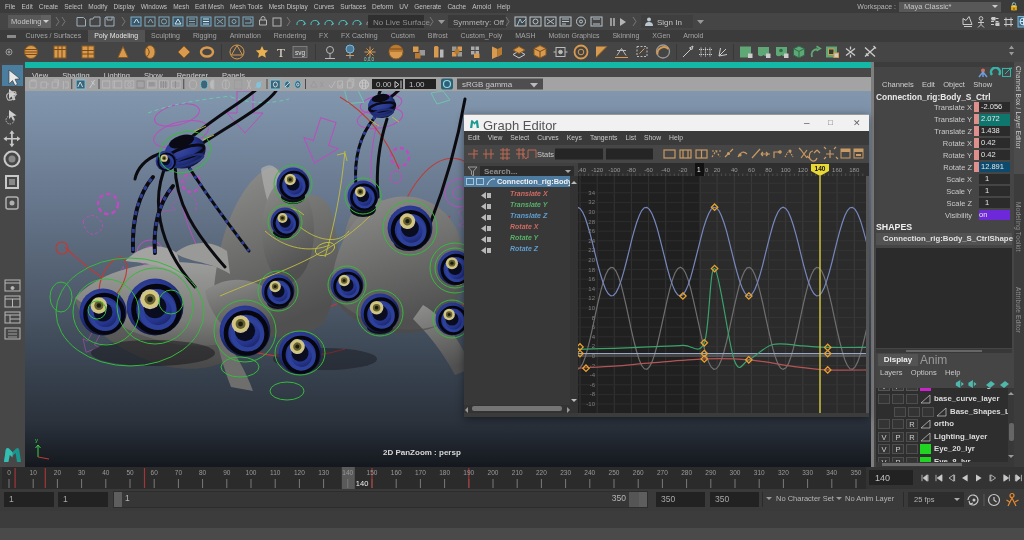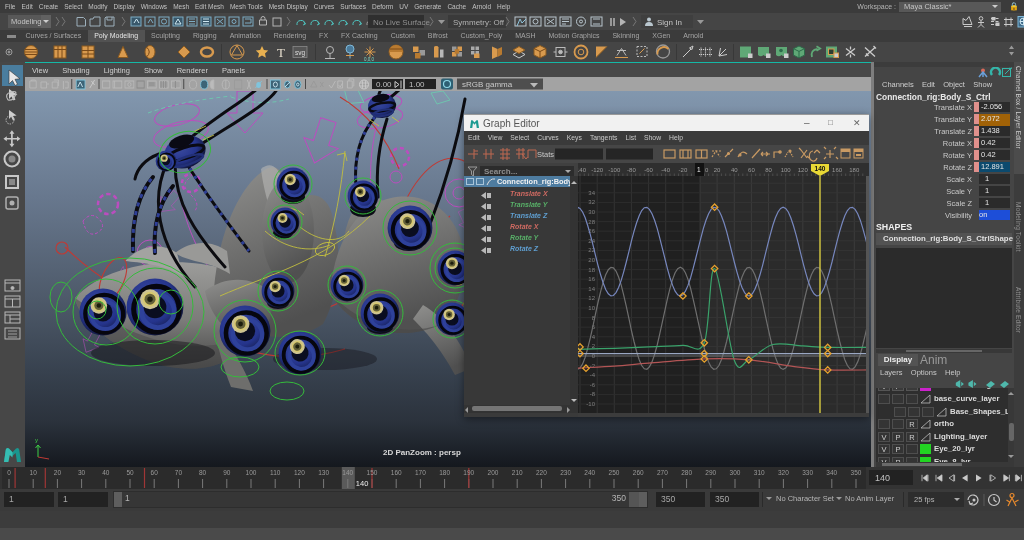--- a/index.html
+++ b/index.html
@@ -22,21 +22,21 @@
 
 #shelftabs { left:0; top:30px; width:1024px; height:12px; background:#3b3b3b; white-space:nowrap; font-size:7px; line-height:12px;}
 #shelftabs .tab { display:inline-block; height:12px; line-height:12px; font-size:7px;
   color:#a5a5a5; padding:0 6.5px; }
 #shelftabs .tab.active { background:#525252; color:#e5e5e5; }
 
 #shelficons { left:0; top:42px; width:1024px; height:20px; background:#454545; }
 
 #toolbox { left:0; top:62px; width:25px; height:405px; background:#474747; }
 #vpmenubar { left:25px; top:62px; width:846px; height:15px; background:#484848; color:#d0d0d0;
-  font-size:7.5px; line-height:15px; border-top:1px solid #14b8a6;}
+  font-size:7.5px; line-height:15px; border-top:6px solid #14b8a6;}
 #vpmenubar span { margin:0 7px; }
 #vptoolbar { left:25px; top:77px; width:846px; height:14px; background:#a3a3a3; }
 #vpcanvas { left:25px; top:91px; width:846px; height:376px; }
 #splitter { left:871px; top:62px; width:3px; height:405px; background:#7e7e7e; }
 #rightpanel { left:874px; top:62px; width:140px; height:405px; background:#454545; }
 #righttabs { left:1014px; top:62px; width:10px; height:405px; background:#3c3c3c; }
 .vtext { position:absolute; left:1px; writing-mode:vertical-rl; font-size:6.5px; color:#b0b0b0;
   letter-spacing:0.2px;}
 
 #timeslider { left:0; top:467px; width:1024px; height:22px; background:#333333; }
@@ -679,41 +679,41 @@
         </g>
  </svg>
  <div class="abs txt" style="left:8px;top:18px;font-size:7.5px;color:#cfcfcf;">Channels&nbsp;&nbsp;&nbsp;&nbsp;Edit&nbsp;&nbsp;&nbsp;&nbsp;Object&nbsp;&nbsp;&nbsp;&nbsp;Show</div>
  <div class="abs" style="left:2px;top:30px;font-size:8.4px;font-weight:bold;color:#e8e8e8;white-space:nowrap;">Connection_rig:Body_S_Ctrl</div>
  <div id="chanrows" class="abs" style="left:0;top:40px;width:140px;height:120px;">
 <div style="position:absolute;left:0;top:0px;width:98px;height:12px;font-size:7.5px;color:#c9c9c9;text-align:right;line-height:12px;white-space:nowrap;">Translate X</div>
 <div style="position:absolute;left:100px;top:0px;width:5px;height:10px;background:#e0908c;"></div>
 <div style="position:absolute;left:105px;top:0px;width:31px;height:10px;background:#2b2b2b;font-size:7.5px;color:#e5e5e5;line-height:10px;padding-left:2px;">-2.056</div>
 <div style="position:absolute;left:0;top:12px;width:98px;height:12px;font-size:7.5px;color:#c9c9c9;text-align:right;line-height:12px;white-space:nowrap;">Translate Y</div>
 <div style="position:absolute;left:100px;top:12px;width:5px;height:10px;background:#e0908c;"></div>
-<div style="position:absolute;left:105px;top:12px;width:31px;height:14px;background:#a16207;font-size:7.5px;color:#e5e5e5;line-height:10px;padding-left:2px;">2.072</div>
+<div style="position:absolute;left:105px;top:12px;width:31px;height:14px;background:#0f766e;font-size:7.5px;color:#e5e5e5;line-height:10px;padding-left:2px;">2.072</div>
 <div style="position:absolute;left:0;top:24px;width:98px;height:12px;font-size:7.5px;color:#c9c9c9;text-align:right;line-height:12px;white-space:nowrap;">Translate Z</div>
 <div style="position:absolute;left:100px;top:24px;width:5px;height:10px;background:#e0908c;"></div>
 <div style="position:absolute;left:105px;top:24px;width:31px;height:10px;background:#2b2b2b;font-size:7.5px;color:#e5e5e5;line-height:10px;padding-left:2px;">1.438</div>
 <div style="position:absolute;left:0;top:36px;width:98px;height:12px;font-size:7.5px;color:#c9c9c9;text-align:right;line-height:12px;white-space:nowrap;">Rotate X</div>
 <div style="position:absolute;left:100px;top:36px;width:5px;height:10px;background:#e0908c;"></div>
 <div style="position:absolute;left:105px;top:36px;width:31px;height:10px;background:#2b2b2b;font-size:7.5px;color:#e5e5e5;line-height:10px;padding-left:2px;">0.42</div>
 <div style="position:absolute;left:0;top:48px;width:98px;height:12px;font-size:7.5px;color:#c9c9c9;text-align:right;line-height:12px;white-space:nowrap;">Rotate Y</div>
 <div style="position:absolute;left:100px;top:48px;width:5px;height:10px;background:#e0908c;"></div>
 <div style="position:absolute;left:105px;top:48px;width:31px;height:10px;background:#2b2b2b;font-size:7.5px;color:#e5e5e5;line-height:10px;padding-left:2px;">0.42</div>
 <div style="position:absolute;left:0;top:60px;width:98px;height:12px;font-size:7.5px;color:#c9c9c9;text-align:right;line-height:12px;white-space:nowrap;">Rotate Z</div>
 <div style="position:absolute;left:100px;top:60px;width:5px;height:10px;background:#e0908c;"></div>
 <div style="position:absolute;left:105px;top:60px;width:31px;height:10px;background:#0c4a6e;font-size:7.5px;color:#e5e5e5;line-height:10px;padding-left:2px;">12.891</div>
 <div style="position:absolute;left:0;top:72px;width:98px;height:12px;font-size:7.5px;color:#c9c9c9;text-align:right;line-height:12px;white-space:nowrap;">Scale X</div>
 <div style="position:absolute;left:105px;top:72px;width:31px;height:10px;background:#2b2b2b;font-size:7.5px;color:#e5e5e5;line-height:10px;padding-left:6px;">1</div>
 <div style="position:absolute;left:0;top:84px;width:98px;height:12px;font-size:7.5px;color:#c9c9c9;text-align:right;line-height:12px;white-space:nowrap;">Scale Y</div>
 <div style="position:absolute;left:105px;top:84px;width:31px;height:10px;background:#2b2b2b;font-size:7.5px;color:#e5e5e5;line-height:10px;padding-left:6px;">1</div>
 <div style="position:absolute;left:0;top:96px;width:98px;height:12px;font-size:7.5px;color:#c9c9c9;text-align:right;line-height:12px;white-space:nowrap;">Scale Z</div>
 <div style="position:absolute;left:105px;top:96px;width:31px;height:10px;background:#2b2b2b;font-size:7.5px;color:#e5e5e5;line-height:10px;padding-left:6px;">1</div>
 <div style="position:absolute;left:0;top:108px;width:98px;height:12px;font-size:7.5px;color:#c9c9c9;text-align:right;line-height:12px;white-space:nowrap;">Visibility</div>
-<div style="position:absolute;left:105px;top:108px;width:31px;height:10px;background:#1d4ed8;font-size:7.5px;color:#e5e5e5;line-height:10px;">on</div>
+<div style="position:absolute;left:105px;top:108px;width:31px;height:10px;background:#6d28d9;font-size:7.5px;color:#e5e5e5;line-height:10px;">on</div>
 </div>
  <div class="abs" style="left:2px;top:160px;font-size:8.8px;font-weight:bold;color:#f0f0f0;">SHAPES</div>
  <div class="abs" style="left:2px;top:171px;width:136px;height:12px;background:#525252;font-size:7.8px;font-weight:bold;color:#e0e0e0;line-height:12px;padding-left:7px;white-space:nowrap;">Connection_rig:Body_S_CtrlShape</div>
  <div class="abs" style="left:2px;top:186px;width:136px;height:100px;background:#2b2b2b;"></div>
  <div class="abs" style="left:2px;top:287px;width:136px;height:4px;background:#383838;">
         <div style="margin:1px 30px;height:2px;background:#666;"></div>
       </div>
 
  <div class="abs" style="left:4px;top:292px;width:40px;height:12px;background:#535353;color:#eee;font-size:8px;line-height:12px;text-align:center;font-weight:bold;">Display</div>
  <div class="abs" style="left:46px;top:292px;width:34px;height:12px;color:#999;font-size:12px;line-height:12px;text-align:left;">Anim</div>
@@ -807,21 +807,21 @@
  <div class="vtext" style="top:4px;color:#d0d0d0;">Channel Box / Layer Editor</div>
  <div class="vtext" style="top:140px;color:#909090;">Modeling Toolkit</div>
  <div class="vtext" style="top:225px;color:#909090;">Attribute Editor</div>
 </div>
 
 <div class="abs" id="gewin">
  <div class="abs" id="getitle">
   <svg class="abs" style="left:6px;top:4px;" width="9" height="9" viewBox="0 0 18 18">
           <path d="M0,18 l2,-14 q1,-3 3.5,-1 l3.5,4 l3.5,-4 q2.5,-2 3.5,1 l2,14 h-4.5 l-1.5,-10 l-3,3.5 l-3,-3.5 l-1.5,10 z" fill="#1b9a91"></path>
         </svg>
-  <span class="abs" style="left:19px;top:3px;font-size:10px;color:#555;text-align:center;">Graph Editor</span>
+  <span class="abs" style="left:19px;top:3px;font-size:13px;color:#555;text-align:center;">Graph Editor</span>
   <span class="abs" style="left:340px;top:2px;font-size:10px;color:#666;">–</span>
   <span class="abs" style="left:364px;top:3px;font-size:8px;color:#666;">□</span>
   <span class="abs" style="left:389px;top:3px;font-size:9px;color:#666;">✕</span>
  </div>
  <div class="abs" id="gemenu"><span>Edit</span><span>View</span><span>Select</span><span>Curves</span><span>Keys</span><span>Tangents</span><span>List</span><span>Show</span><span>Help</span></div>
  <div class="abs" id="getoolbar">
   <svg width="405" height="18" viewBox="0 0 405 18">
    <g fill="none" stroke="#bf6950" stroke-width="1">
     <path d="M4,9 h10 M10,4 v10 M10,6 l4,0" transform="translate(0,0)"></path>
     <path d="M22,4 v10 M27,4 v10 M19,9 h11"></path>

